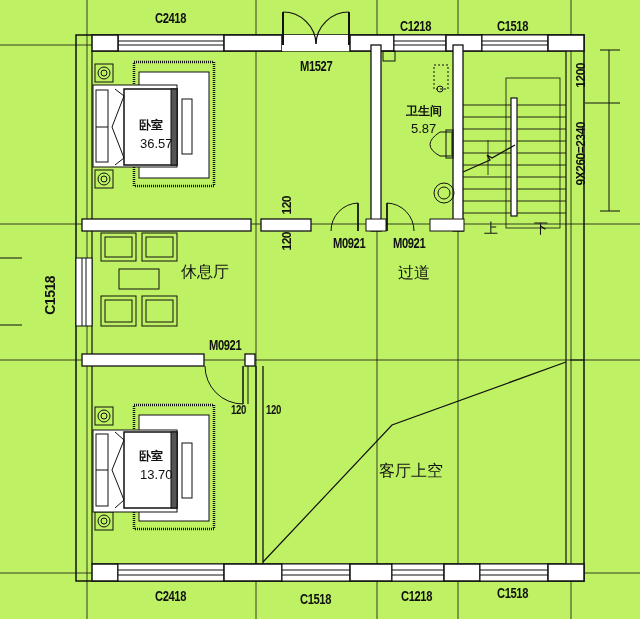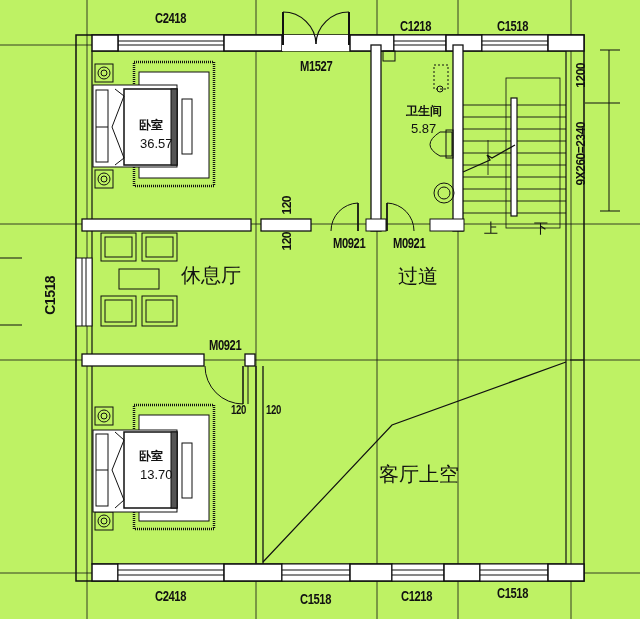--- a/index.html
+++ b/index.html
@@ -1,21 +1,21 @@
 <!DOCTYPE html>
 <html><head>
 <meta charset="utf-8">
 <style>
   html, body { margin:0; padding:0; background:#fff; }
   #plan { position:relative; width:640px; height:619px; overflow:hidden; background:#bef264;
           font-family:"Liberation Serif","DejaVu Serif",serif; }
   svg { position:absolute; left:0; top:0; }
   .lbl { position:absolute; color:#111; white-space:nowrap; }
   .code { font-family:"Liberation Sans Narrow","Liberation Sans","DejaVu Sans",sans-serif; font-weight:bold; font-size:14px; letter-spacing:-0.5px; transform:scaleX(0.8); transform-origin:left center; }
-  .room { font-family:"DejaVu Sans",sans-serif; font-size:20px; }
+  .room { font-family:"DejaVu Sans",sans-serif; font-size:16px; }
   .room-sm { font-family:"DejaVu Sans",sans-serif; font-size:12px; font-weight:bold; }
   .area { font-family:"Liberation Sans",sans-serif; font-size:13px; font-weight:normal; }
   .vert { writing-mode:vertical-rl; transform:rotate(180deg); }
   .wm { position:absolute; color:#e8262d; opacity:0.82; font-family:"DejaVu Serif",serif; font-size:96px; line-height:1; letter-spacing:6px; }
 </style>
 </head>
 <body>
 
 <div id="plan">
   <svg width="640" height="619" viewBox="0 0 640 619">

